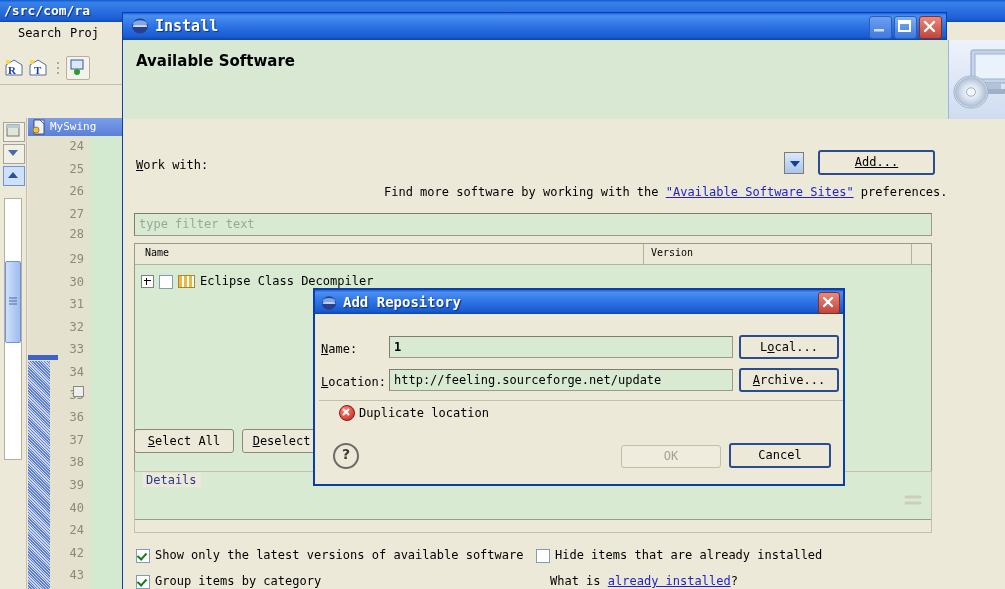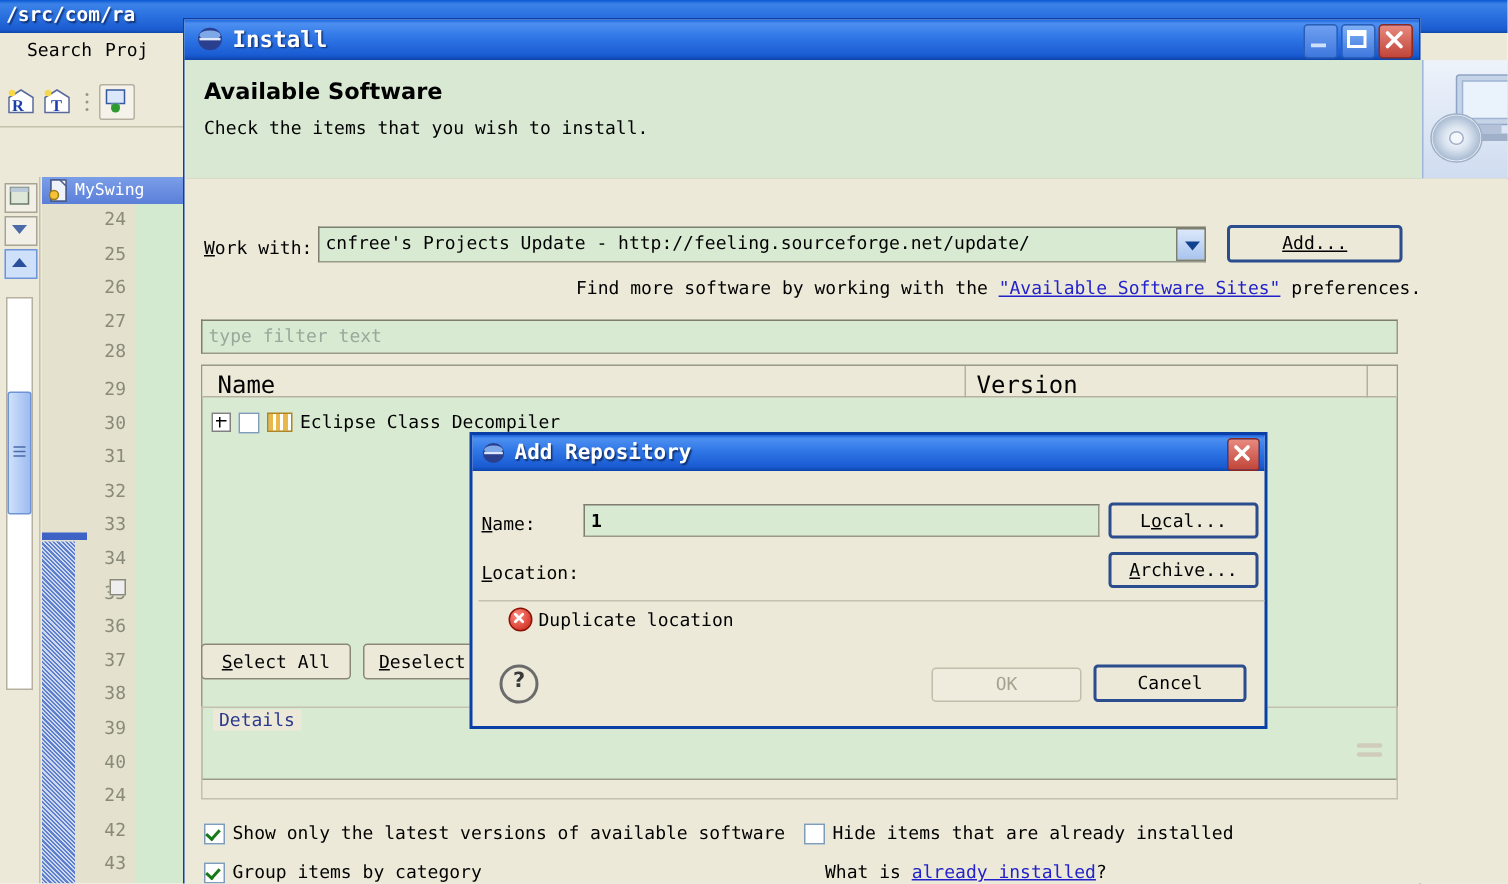--- a/index.html
+++ b/index.html
@@ -71,21 +71,21 @@
     border-left:5px solid transparent;border-right:5px solid transparent;border-top:6px solid #12418f;}
   .btn{position:absolute;box-sizing:border-box;background:#ece9d8;
     border:1px solid #8c8878;border-radius:3px;font-size:12px;color:#000;
     text-align:center;font-family:"DejaVu Sans Mono",monospace;}
   .btn.def{border:2px solid #2b4d8e;}
   .btn.disabled{color:#a6a290;border-color:#c2bead;background:#efecdd;}
   .link{color:#2222cc;text-decoration:underline;}
   .tree{position:absolute;box-sizing:border-box;background:#d8ead2;border:1px solid #9a9a8a;}
   .tree-head{position:absolute;left:0;top:0;width:100%;height:21px;box-sizing:border-box;
     background:#ece9d8;border-bottom:1px solid #b2b2a0;}
-  .tree-head .col{position:absolute;top:3px;font-size:16px;}
+  .tree-head .col{position:absolute;top:3px;font-size:10px;}
   .tree-head .sep{position:absolute;top:0;width:1px;height:21px;background:#b2b2a0;}
   .trow{position:absolute;left:6px;height:18px;line-height:18px;font-size:12px;white-space:nowrap;}
   .plus{display:inline-block;width:11px;height:11px;border:1px solid #808080;background:#fff;
     position:relative;vertical-align:middle;margin-right:5px;}
   .plus:before{content:"";position:absolute;left:2px;top:4px;width:7px;height:1px;background:#000;}
   .plus:after{content:"";position:absolute;left:4px;top:2px;width:1px;height:7px;background:#000;}
   .cbx{display:inline-block;width:12px;height:12px;border:1px solid #7f9db9;background:#fff;
     vertical-align:middle;margin-right:5px;position:relative;}
   .cbx.on:after{content:"";position:absolute;left:2px;top:1px;width:4px;height:7px;
     border:solid #177a17;border-width:0 2px 2px 0;transform:rotate(42deg);}
@@ -283,21 +283,20 @@
               <line x1="5" y1="5" x2="14" y2="14"></line>
               <line x1="14" y1="5" x2="5" y2="14"></line>
             </g>
           </svg>
       </span>
     </span>
   </div>
 
   <div class="banner">
     <div class="banner-title">Available Software</div>
-    <div class="banner-sub">Check the items that you wish to install.</div>
     <div class="banner-img">
       <svg width="80" height="79" viewBox="0 0 80 79">
         <rect x="22" y="10" width="44" height="33" rx="2" fill="#c6d4e8" stroke="#8fa4c4"></rect>
         <rect x="26" y="14" width="36" height="25" fill="#eaf2fc" stroke="#9db4d2"></rect>
         <rect x="36" y="43" width="16" height="6" fill="#b3c2d8"></rect>
         <rect x="28" y="49" width="32" height="5" rx="2" fill="#9fb0c8"></rect>
         <ellipse cx="22" cy="52" rx="17" ry="16" fill="#e8edf5" stroke="#9fb0c8"></ellipse>
         <ellipse cx="22" cy="52" rx="16" ry="15" fill="url(#g1)"></ellipse>
         <defs>
             <radialGradient id="g1">
@@ -309,21 +308,20 @@
         <ellipse cx="22" cy="52" rx="4.5" ry="4.2" fill="#f4f7fb" stroke="#9fb0c8"></ellipse>
       </svg>
     </div>
   </div>
 
   <div class="page">
 
     <div class="lbl" style="left:12px;top:39px">
       <u>W</u><span title="Work with:">ork with:</span>
     </div>
-    <div class="fld" style="left:88px;top:32px;width:592px;height:24px">cnfree's Projects Update - http://feeling.sourceforge.net/update/</div>
     <div class="combo-arrow" style="left:660px;top:33px;height:22px"></div>
     <div class="btn def" style="left:694px;top:31px;width:117px;height:25px;line-height:21px">
       <span style="text-decoration:underline">Add...</span>
     </div>
 
     <div class="lbl" style="left:260px;top:66px">
       <span>Find more software by working with the </span><span class="link">"Available Software Sites"</span><span> preferences.</span>
     </div>
 
     <div class="fld" style="left:10px;top:94px;width:798px;height:23px;color:#9aa89a;background:#d8ead2">type filter text</div>
@@ -400,20 +398,21 @@
     <u>N</u>ame:
   </div>
   <div class="fld" style="left:74px;top:46px;width:344px;height:22px;font-weight:bold">1</div>
   <div class="btn def" style="left:424px;top:45px;width:100px;height:24px;line-height:20px">
     <span>L<u>o</u>cal...</span>
   </div>
 
   <div class="lbl" style="left:6px;top:85px">
     <u>L</u>ocation:
   </div>
+  <div class="fld" style="left:74px;top:79px;width:344px;height:22px">http://feeling.sourceforge.net/update</div>
   <div class="btn def" style="left:424px;top:78px;width:100px;height:24px;line-height:20px">
     <span><u>A</u>rchive...</span>
   </div>
 
   <div class="sep-line" style="left:4px;top:110px;width:524px"></div>
 
   <span class="errico" style="left:24px;top:115px">
     <svg width="12" height="12" viewBox="0 0 12 12">
         <g stroke="#fff" stroke-width="1.8" stroke-linecap="round">
           <line x1="3.5" y1="3.5" x2="8.5" y2="8.5"></line>

